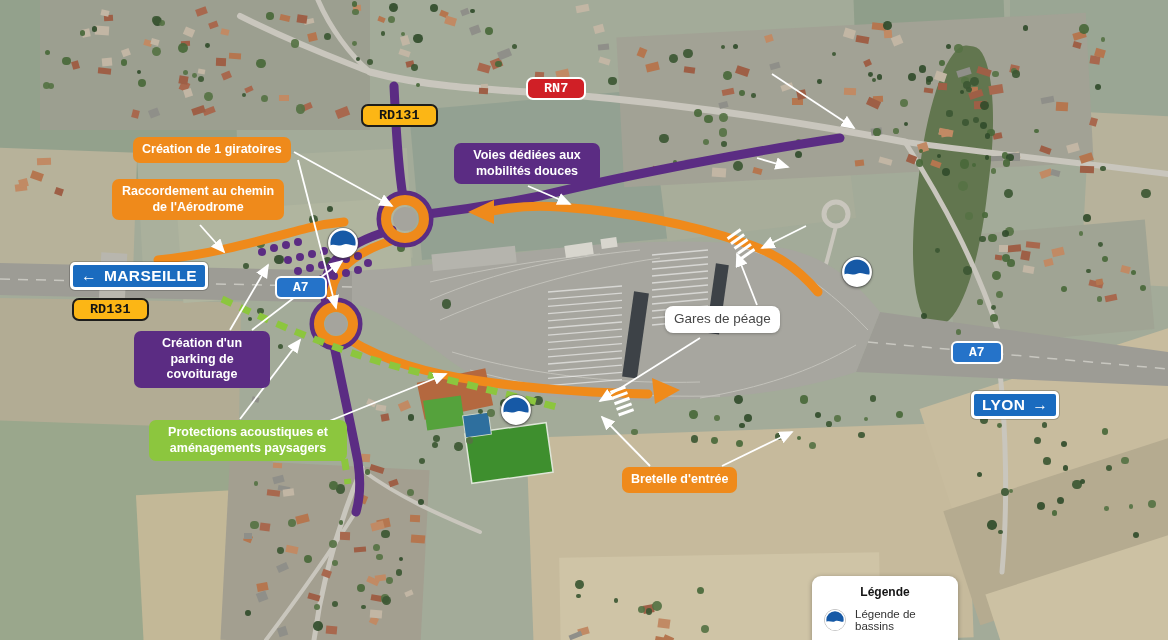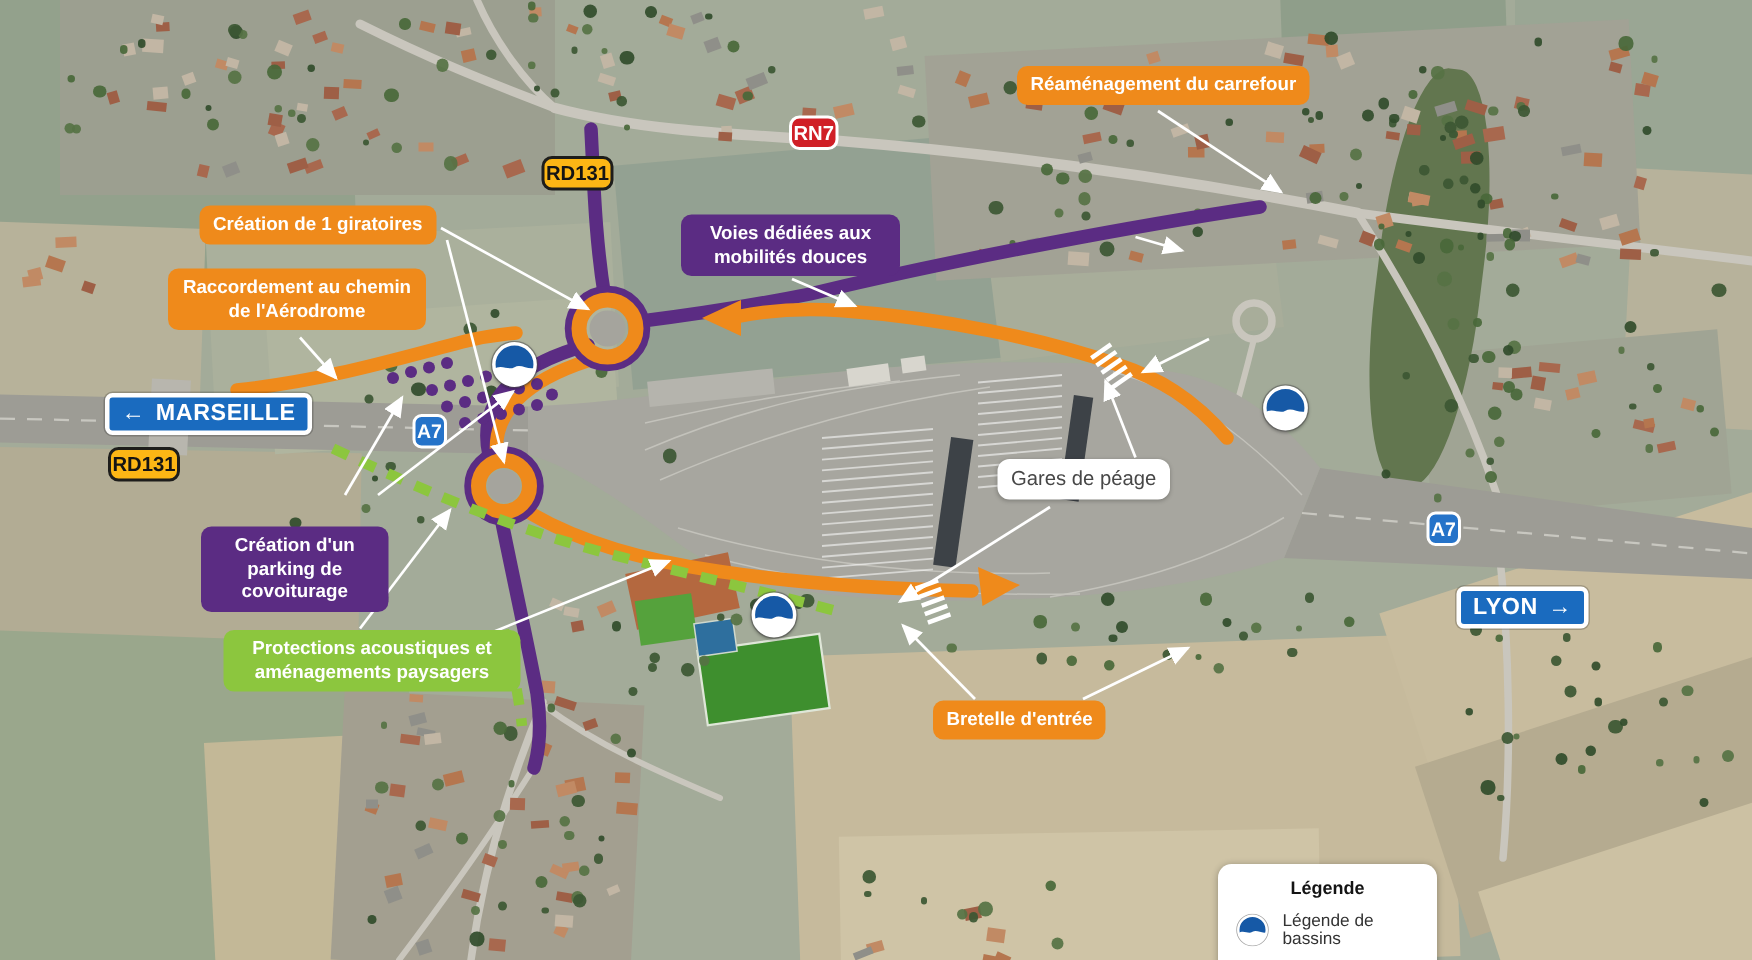--- a/index.html
+++ b/index.html
@@ -23,21 +23,21 @@
   .hatch line{stroke:#fff;stroke-width:3;}
   .lbl{position:absolute;z-index:6;box-sizing:border-box;color:#fff;font-weight:700;
        font-size:12.5px;line-height:1.25;text-align:center;padding:5px 9px;border-radius:7px;}
   .lbl.orange{background:var(--orange);}
   .lbl.purple{background:var(--purple);}
   .lbl.green{background:var(--green);}
   .lbl.white{background:#fff;color:#474747;font-weight:400;font-size:13.5px;border-radius:8px;
              box-shadow:0 1px 3px rgba(0,0,0,.25);}
   .nowrap{white-space:nowrap;}
   .badge{position:absolute;z-index:6;font-weight:700;font-size:13.5px;line-height:19px;
-         padding:0 1px;border-radius:7px;}
+         padding:0 16px;border-radius:7px;font-family:Liberation Mono, monospace;}
   .badge.red{background:var(--badgered);color:#fff;border:2px solid #fff;}
   .badge.yellow{background:var(--badgeyellow);color:#141414;border:2px solid #1d1d1b;}
   .badge.blue{background:#2573C9;color:#fff;border:2px solid #fff;font-size:13px;border-radius:6px;}
   .sign{position:absolute;z-index:6;background:var(--signblue);color:#fff;font-weight:700;
         font-size:15.5px;letter-spacing:.4px;padding:2px 8px;border:3px solid #fff;border-radius:5px;
         display:flex;align-items:center;gap:7px;box-shadow:0 0 0 1px rgba(0,0,0,.2);}
   .bassin{position:absolute;z-index:5;width:32px;height:32px;filter:drop-shadow(0 1px 1px rgba(0,0,0,.35));}
   #legend{position:absolute;z-index:7;left:812px;top:576px;width:146px;height:78px;background:#fff;
           border-radius:9px;padding:9px 12px 6px;box-sizing:border-box;box-shadow:0 1px 5px rgba(0,0,0,.3);}
   #legend h4{margin:0 0 9px;font-size:12px;color:#141414;text-align:center;font-weight:700;}
@@ -683,25 +683,24 @@
 </svg></div>
   <div class="bassin" style="left:500px;top:394px;"><svg viewBox="0 0 36 36" width="100%" height="100%">
  <circle cx="18" cy="18" r="17" fill="none" stroke="rgba(80,80,80,.5)" stroke-width="1.5"></circle>
  <circle cx="18" cy="18" r="15.5" fill="#1659A6"></circle>
  <g clip-path="url(#bassin-clip)">
           <path d="M2,22 C8,17 13,23 18,20 C23,17 29,23 34,20 L34,36 L2,36 Z" fill="#fff"></path>
         </g>
  <circle cx="18" cy="18" r="15.5" fill="none" stroke="#fff" stroke-width="2.6"></circle>
 </svg></div>
 
-  <div class="lbl orange nowrap" style="left:678px;top:44px;">Réaménagement du carrefour</div>
   <div class="lbl orange nowrap" style="left:133px;top:137px;">Création de 1 giratoires</div>
   <div class="lbl purple" style="left:454px;top:143px;width:146px;">Voies dédiées aux mobilités douces</div>
   <div class="lbl orange" style="left:112px;top:179px;width:172px;">Raccordement au chemin de l'Aérodrome</div>
-  <div class="lbl purple" style="left:134px;top:331px;width:125px;margin-top:20px;">Création d'un parking de covoiturage</div>
+  <div class="lbl purple" style="left:134px;top:331px;width:136px;">Création d'un parking de covoiturage</div>
   <div class="lbl white nowrap" style="left:665px;top:306px;">Gares de péage</div>
   <div class="lbl green" style="left:149px;top:420px;width:198px;">Protections acoustiques et aménagements paysagers</div>
   <div class="lbl orange nowrap" style="left:622px;top:467px;">Bretelle d'entrée</div>
 
   <div class="badge red" style="left:526px;top:77px;">RN7</div>
   <div class="badge yellow" style="left:361px;top:104px;">RD131</div>
   <div class="badge yellow" style="left:72px;top:298px;">RD131</div>
   <div class="badge blue" style="left:275px;top:276px;">A7</div>
   <div class="badge blue" style="left:951px;top:341px;">A7</div>
 

